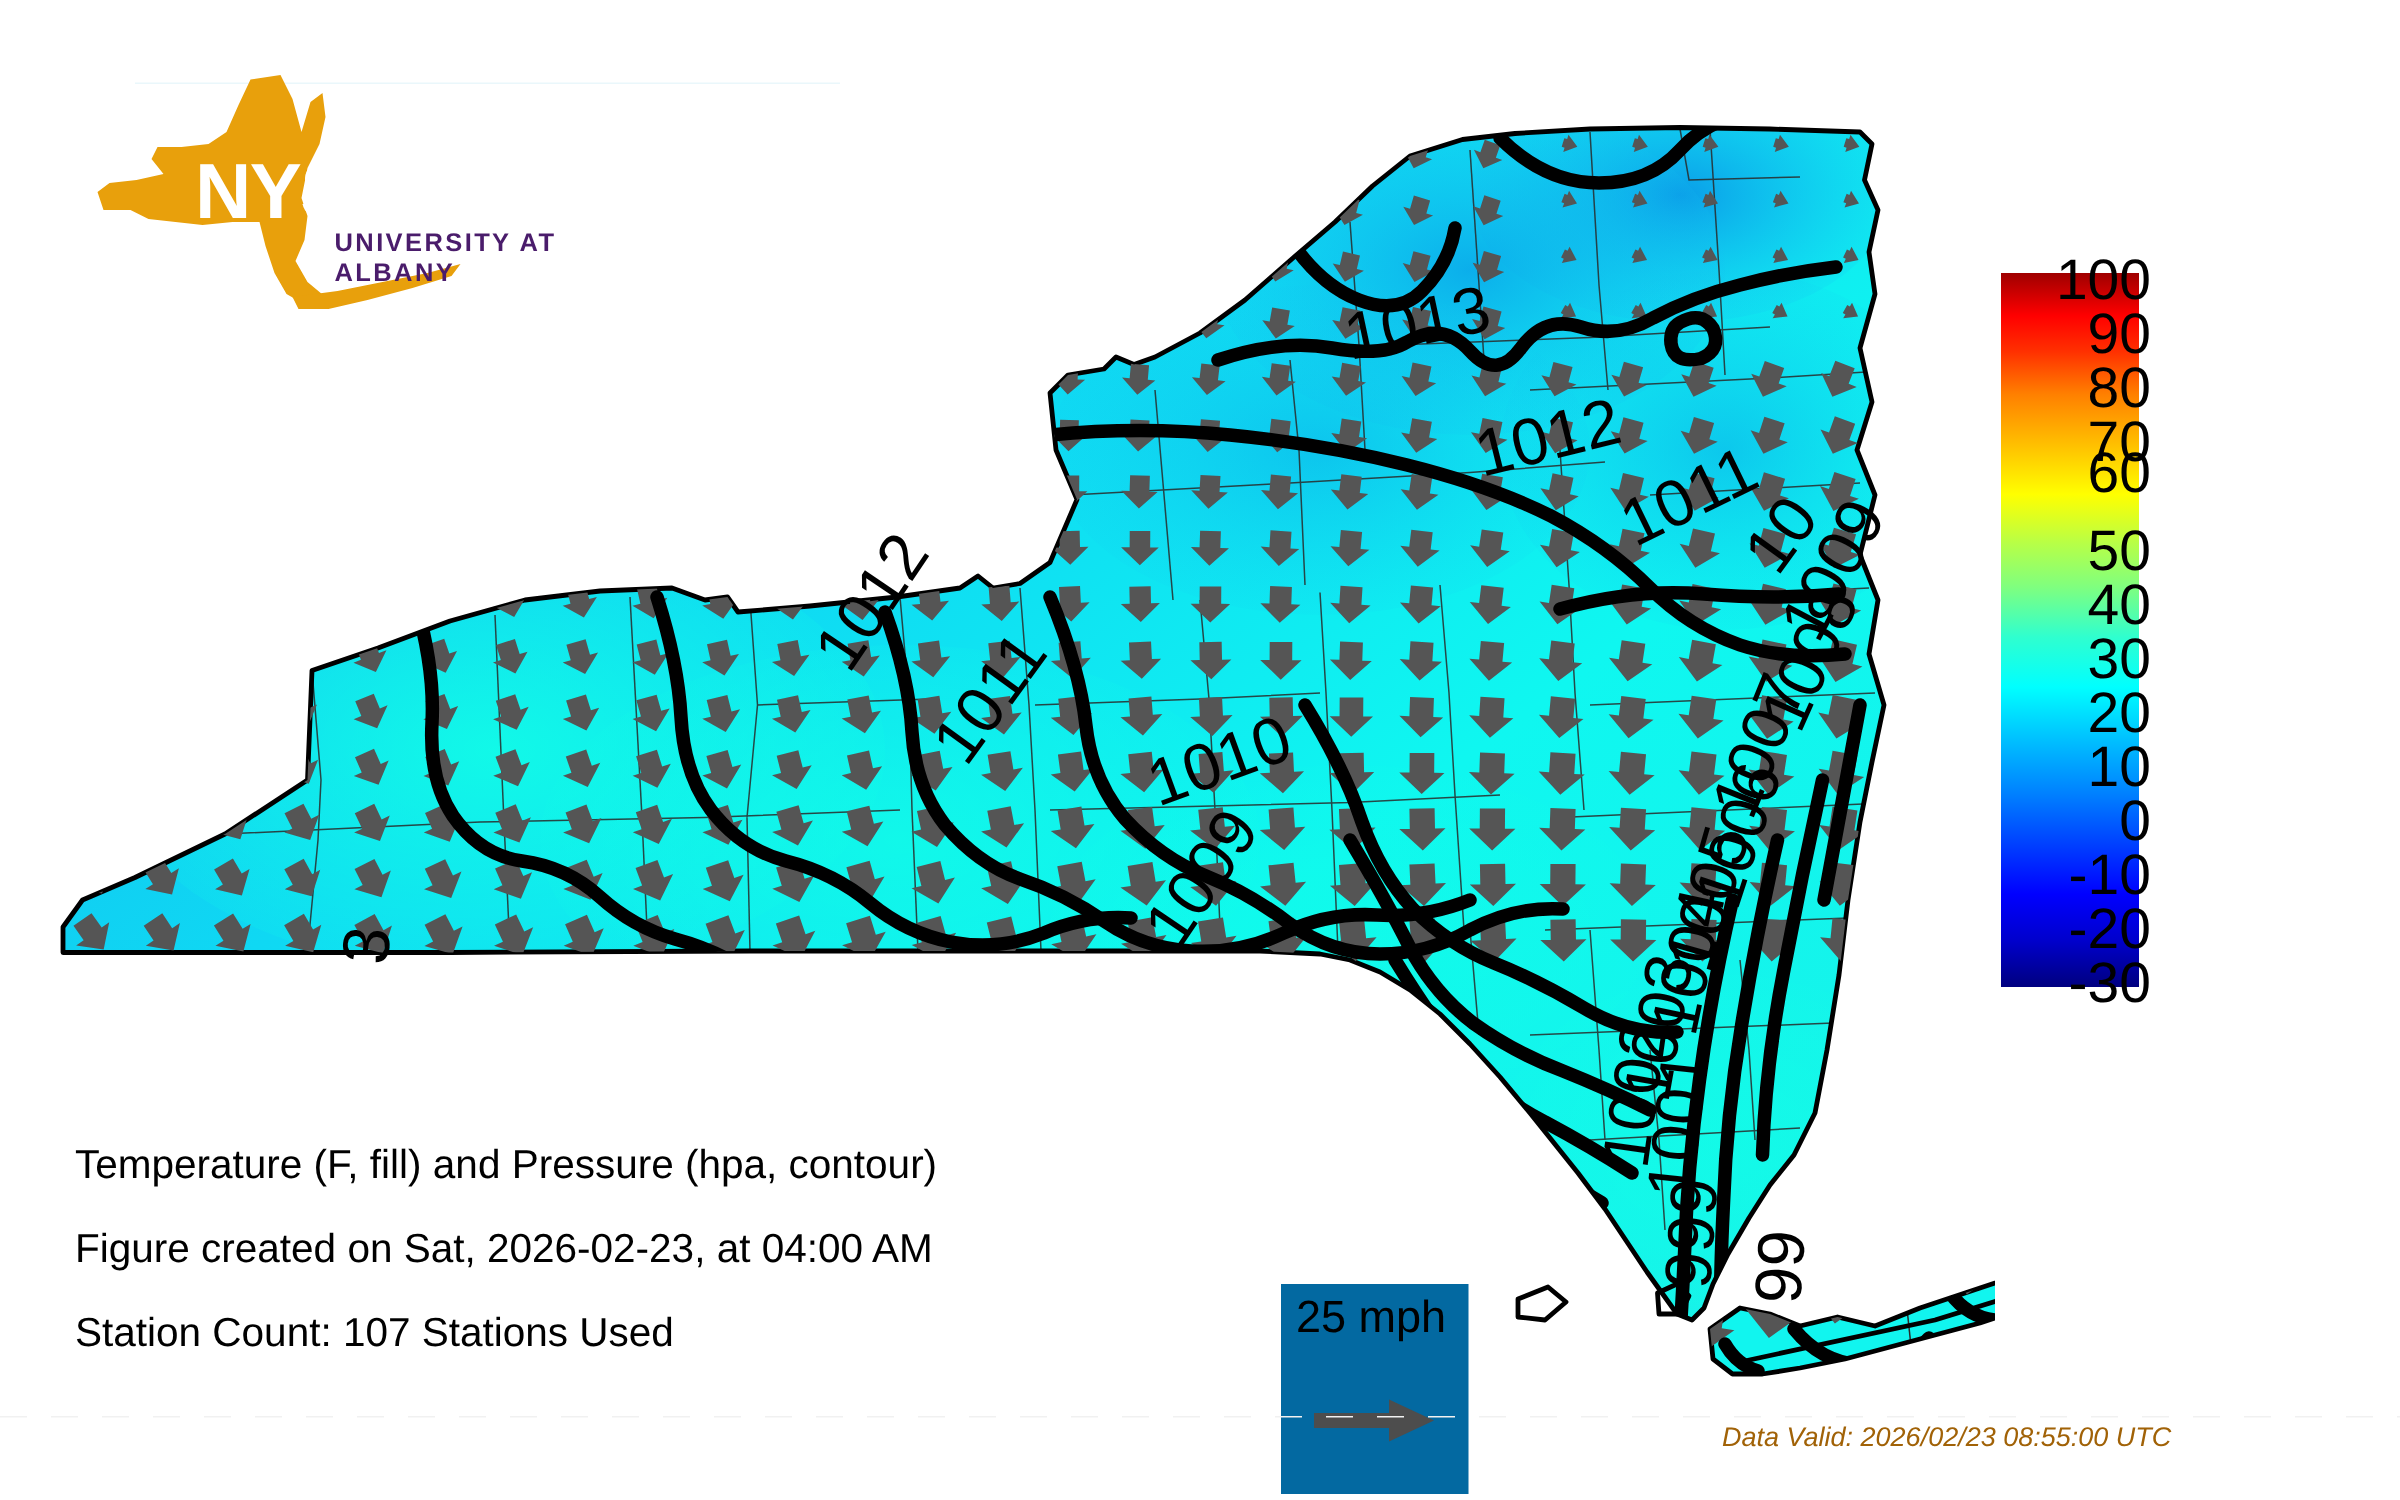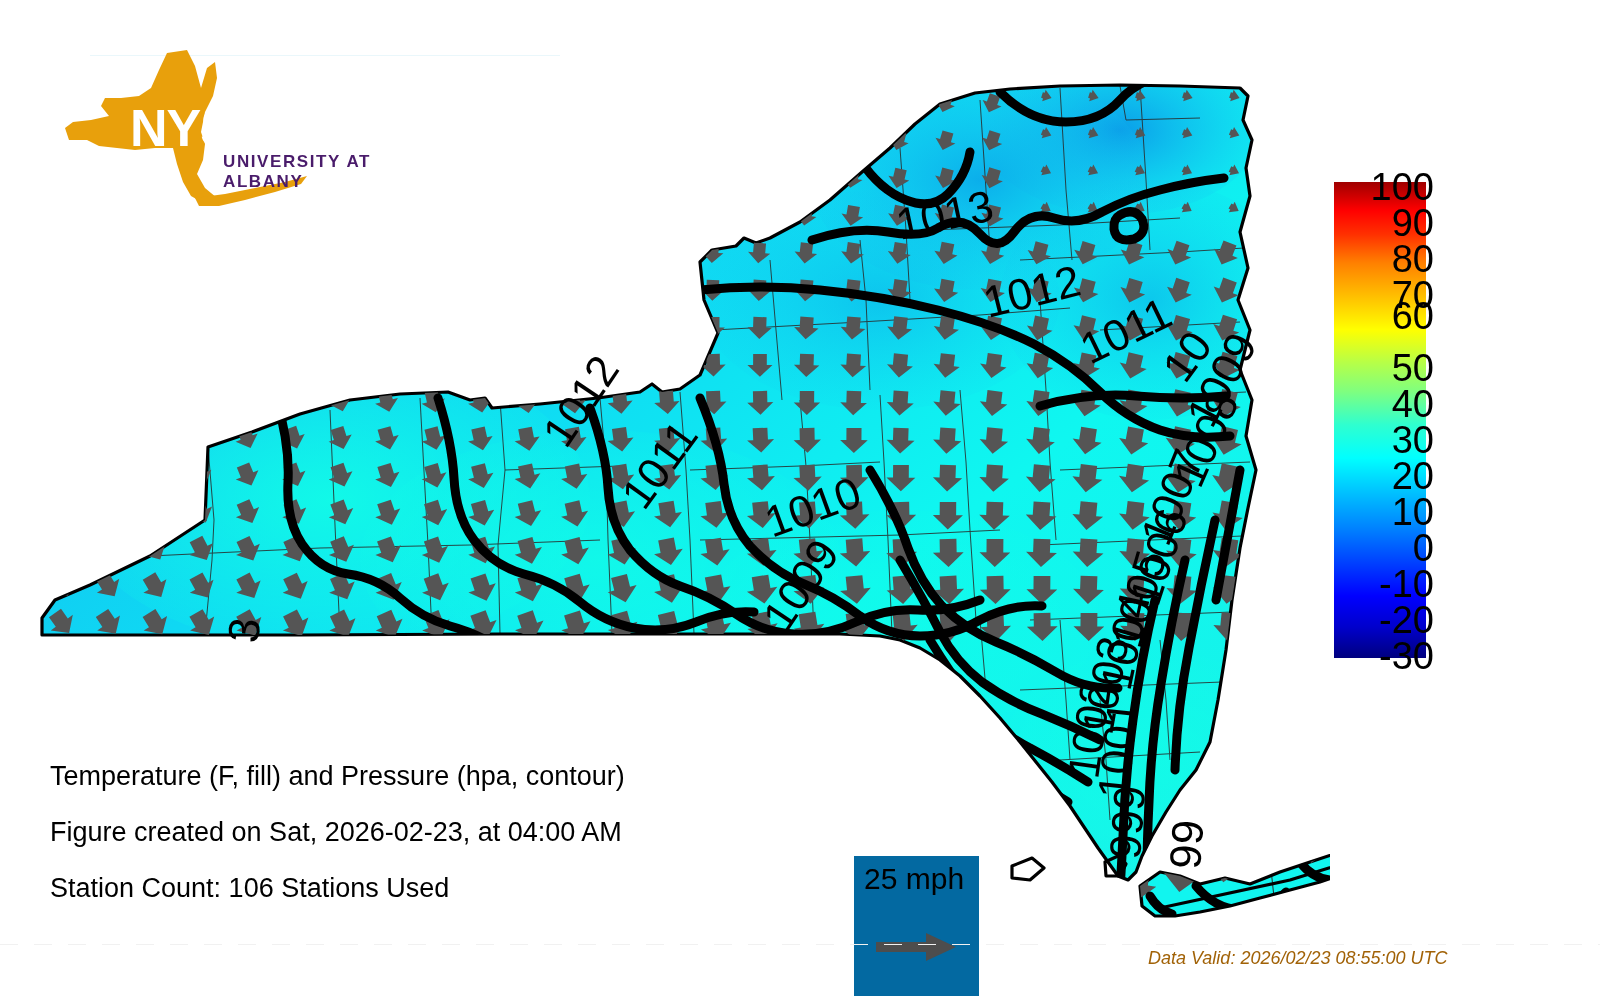--- a/index.html
+++ b/index.html
@@ -716,21 +716,21 @@
     <div class="cbtick" style="top:333px;">10</div>
     <div class="cbtick" style="top:369px;">0</div>
     <div class="cbtick" style="top:405px;">-10</div>
     <div class="cbtick" style="top:441px;">-20</div>
     <div class="cbtick" style="top:477px;">-30</div>
   </div>
 
   <div id="caption">
     <div class="capline">Temperature (F, fill) and Pressure (hpa, contour)</div>
     <div class="capline">Figure created on Sat, 2026-02-23, at 04:00 AM</div>
-    <div class="capline">Station Count: 106 Stations Used</div>
+    <div class="capline">Station Count: 107 Stations Used</div>
   </div>
 
   <div id="windlegend">
     <div id="wl-label">25 mph</div>
     <div id="wl-arrow">
       <svg width="82" height="34" viewBox="0 0 82 34">
         <path fill="#4d4d4d" d="M0,12 L50,12 L50,3 L80,17 L50,31 L50,22 L0,22 Z"></path>
       </svg>
     </div>
   </div>

